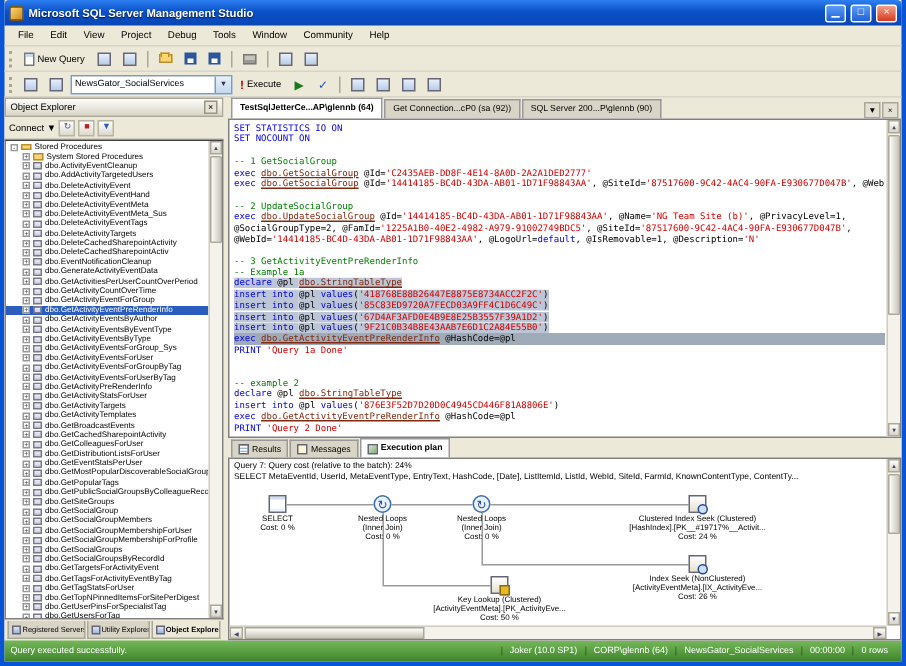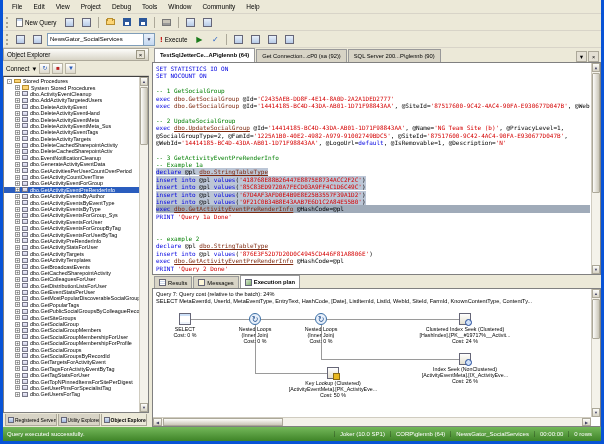--- a/index.html
+++ b/index.html
@@ -96,20 +96,27 @@
 .hthumb{width:120px;height:8px;margin:0 1px;background:linear-gradient(#FDFDFB,#CAC6B8);border:1px solid #ACA899}
 #statusbar{height:14px;flex:none;background:linear-gradient(#74B85A,#3F8428);display:flex;align-items:center;color:#fff;font-size:6px;padding:0 4px}
 #status-msg{flex:1;white-space:nowrap;overflow:hidden}
 .sseg{border-left:1px solid rgba(0,0,0,.25);padding:0 5px;white-space:nowrap}
 </style>
 </head>
 <body>
 
 <div id="win">
 
+  <div id="titlebar">
+    <span class="app-ic"></span>
+    <span id="title-text">Microsoft SQL Server Management Studio</span>
+    <span class="winbtn">▁</span>
+    <span class="winbtn">□</span>
+    <span class="winbtn close">×</span>
+  </div>
 
   <div id="menubar">
       <span class="menu-item">File</span>
       <span class="menu-item">Edit</span>
       <span class="menu-item">View</span>
       <span class="menu-item">Project</span>
       <span class="menu-item">Debug</span>
       <span class="menu-item">Tools</span>
       <span class="menu-item">Window</span>
       <span class="menu-item">Community</span>

